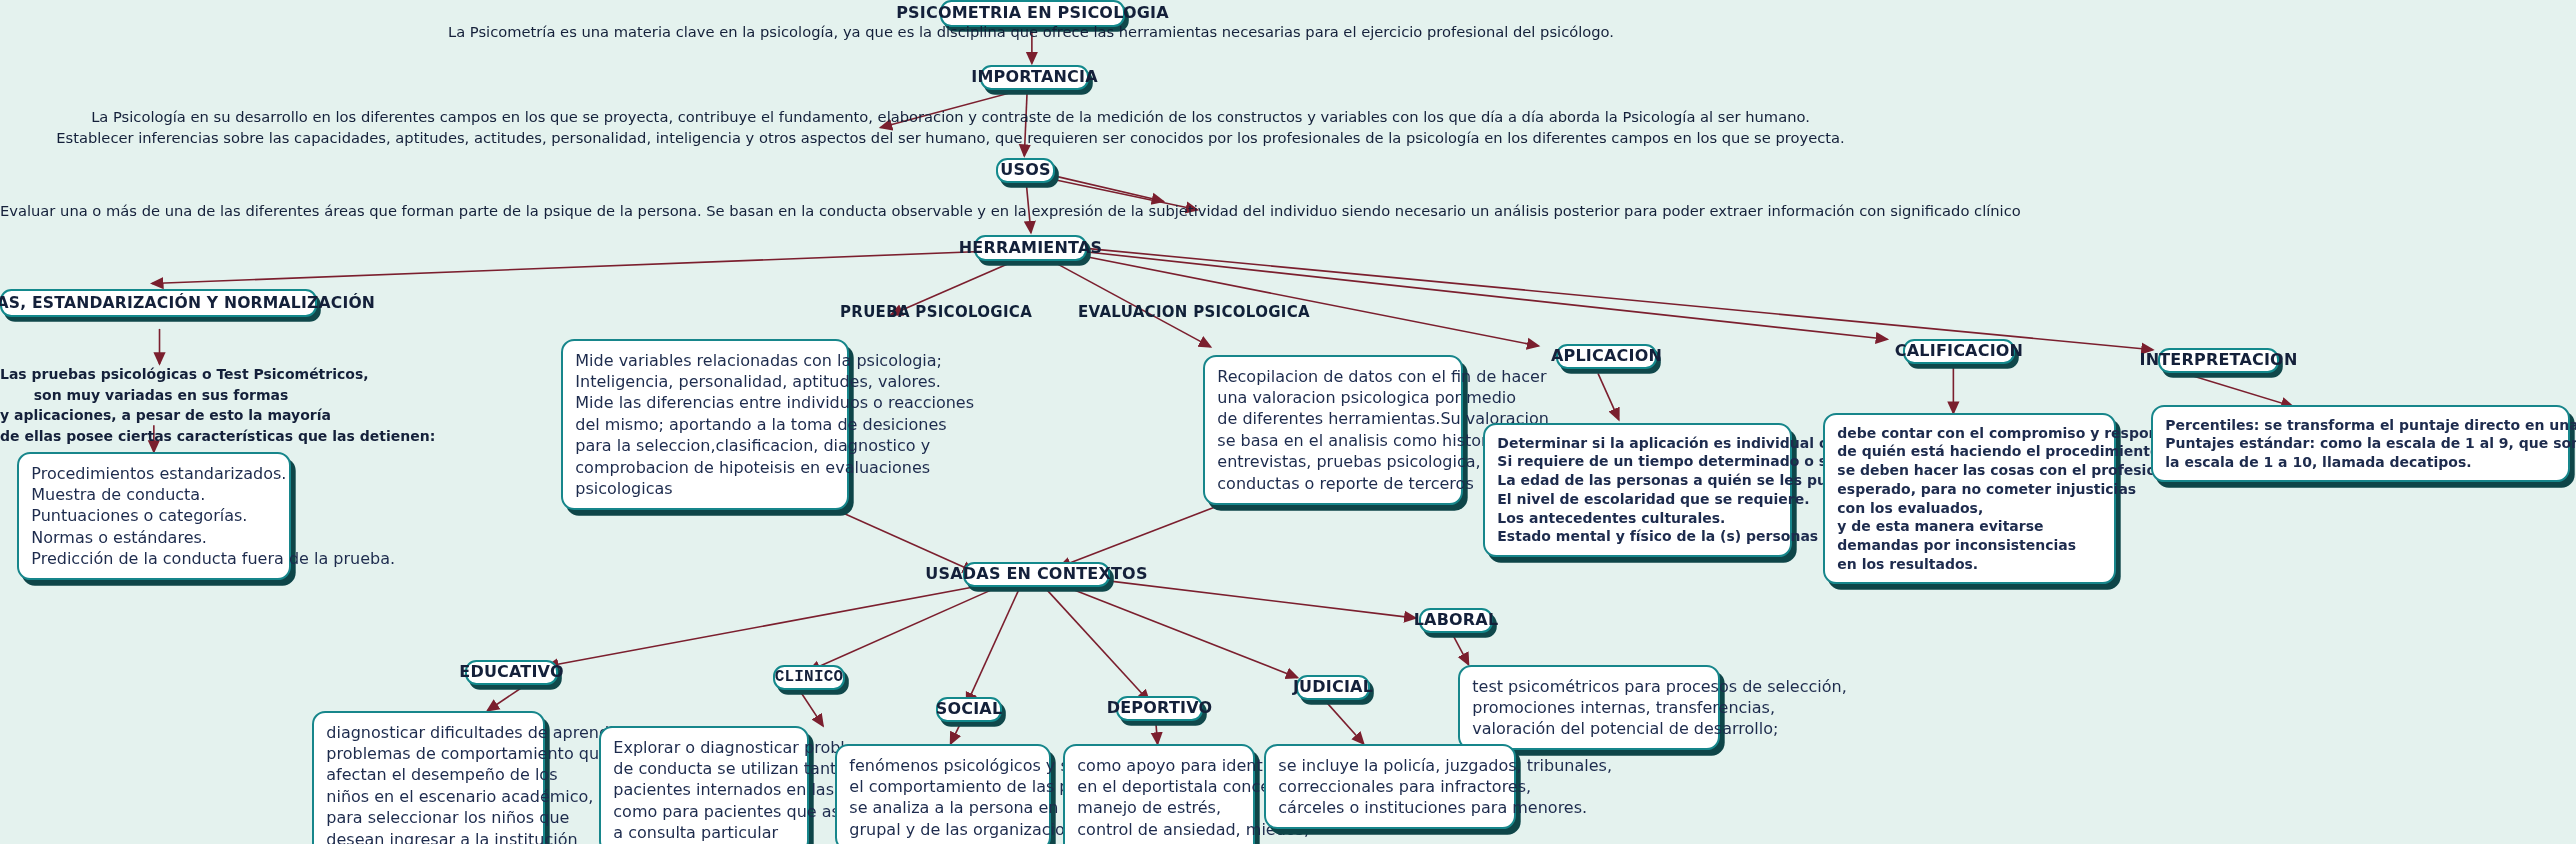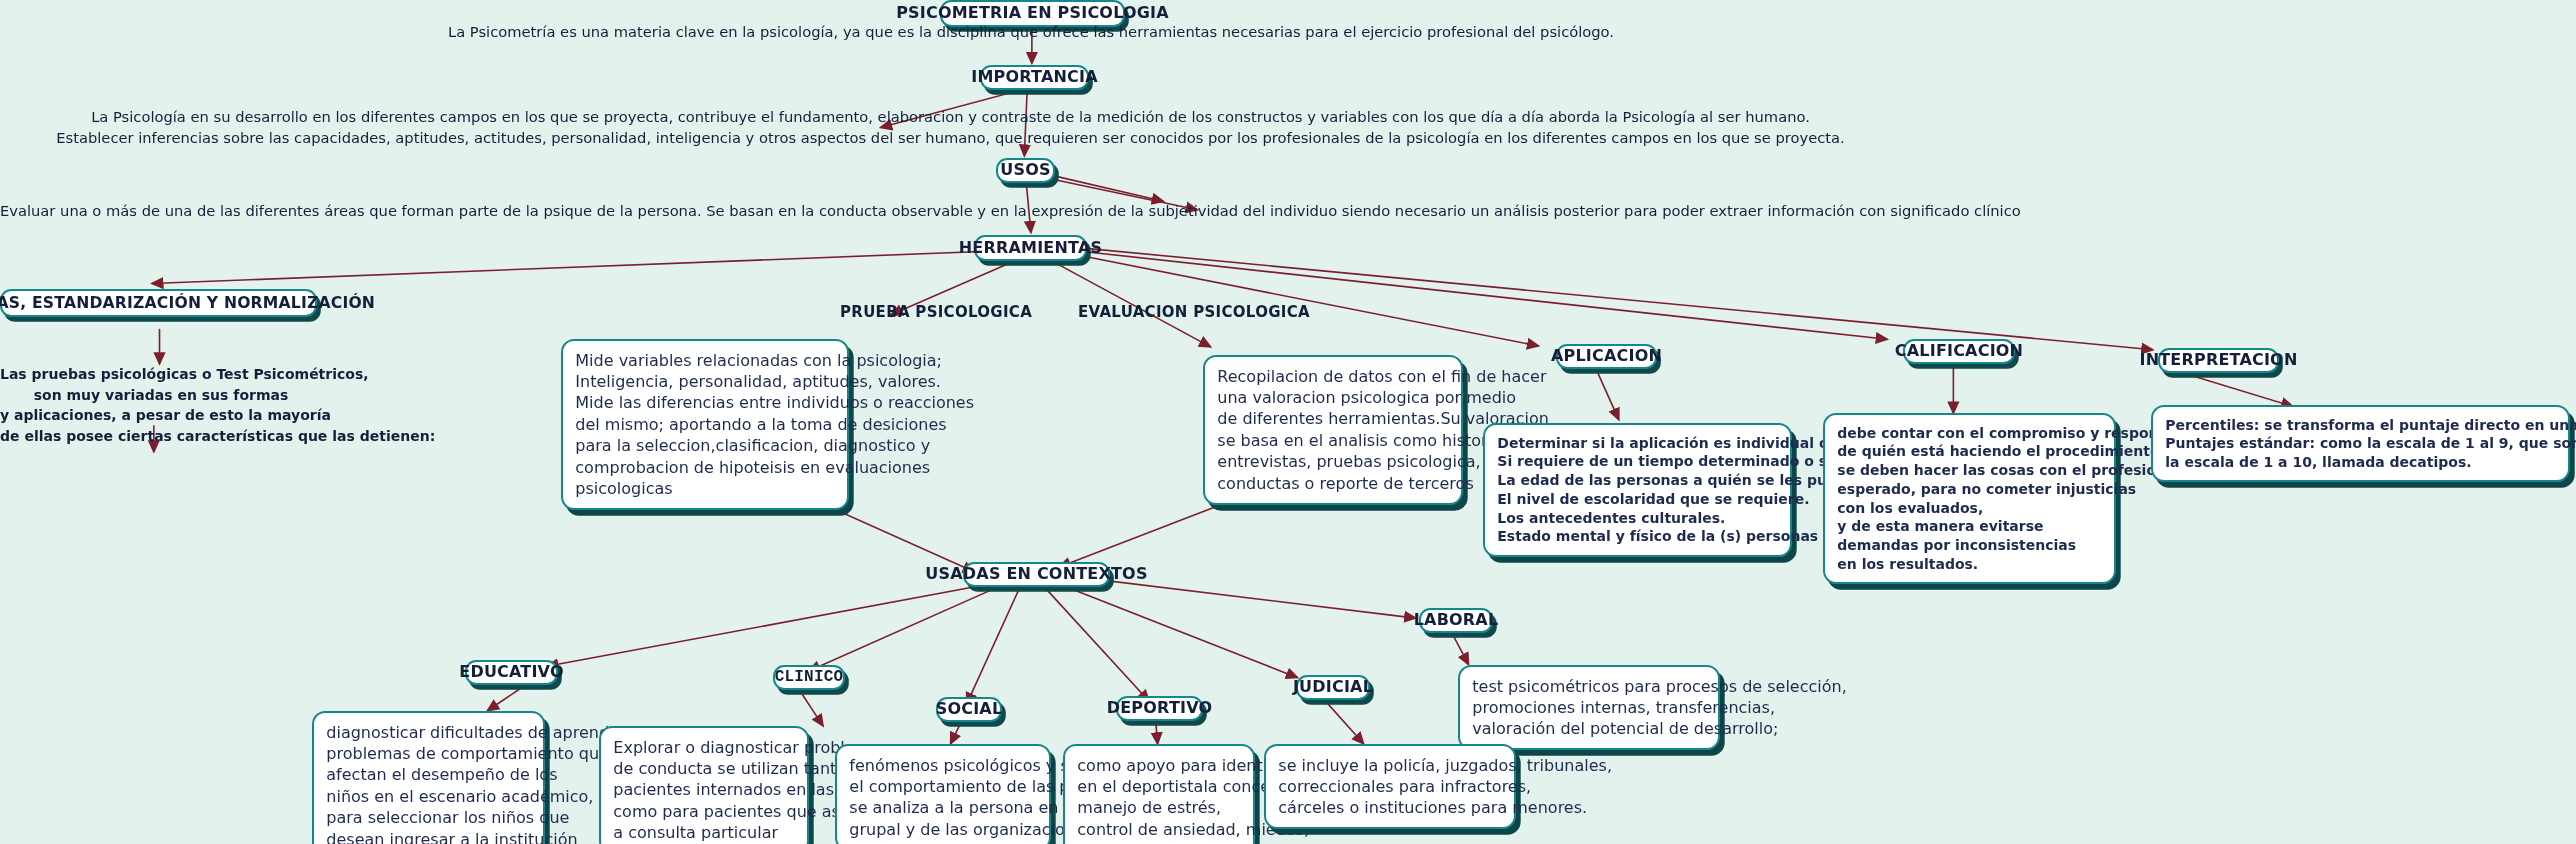--- a/index.html
+++ b/index.html
@@ -232,20 +232,27 @@
   </div>
 
   <div class="ftext ctr" style="left:0px; top:200px; width:2007px;">
     <span>Evaluar una o más de una de las diferentes áreas que forman parte de la psique de la persona. Se basan en la conducta observable y en la expresión de la subjetividad del individuo siendo necesario un análisis posterior para poder extraer información con significado clínico</span>
   </div>
 
   <div class="label-link" style="left:840px; top:303px;">PRUEBA PSICOLOGICA</div>
 
   <div class="label-link" style="left:1078px; top:303px;">EVALUACION PSICOLOGICA</div>
 
+  <div class="box" style="left:17px; top:452px; width:274px;">
+    <div class="ln">Procedimientos estandarizados.</div>
+    <div class="ln">Muestra de conducta.</div>
+    <div class="ln">Puntuaciones o categorías.</div>
+    <div class="ln">Normas o estándares.</div>
+    <div class="ln">Predicción de la conducta fuera de la prueba.</div>
+  </div>
 
   <div class="box" style="left:561px; top:339px; width:288px;">
     <div class="ln">Mide variables relacionadas con la psicologia;</div>
     <div class="ln">Inteligencia, personalidad, aptitudes, valores.</div>
     <div class="ln">Mide las diferencias entre individuos o reacciones</div>
     <div class="ln">del mismo; aportando a la toma de desiciones</div>
     <div class="ln">para la seleccion,clasificacion, diagnostico y</div>
     <div class="ln">comprobacion de hipoteisis en evaluaciones</div>
     <div class="ln">psicologicas</div>
   </div>

